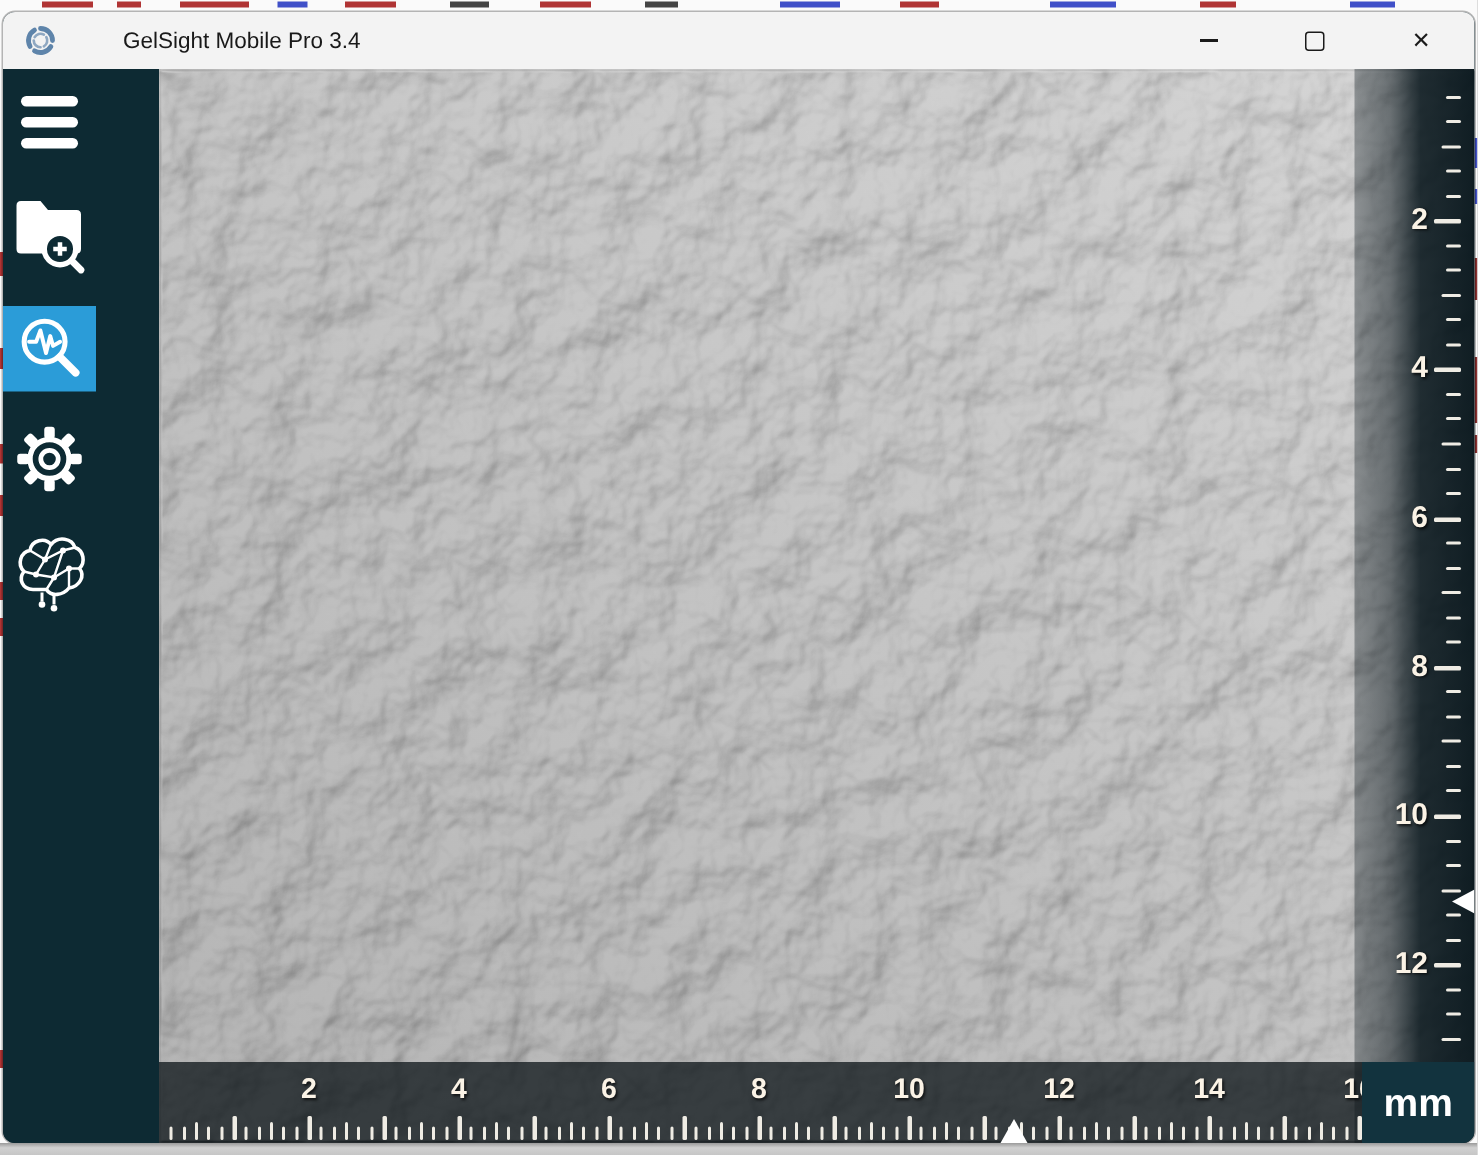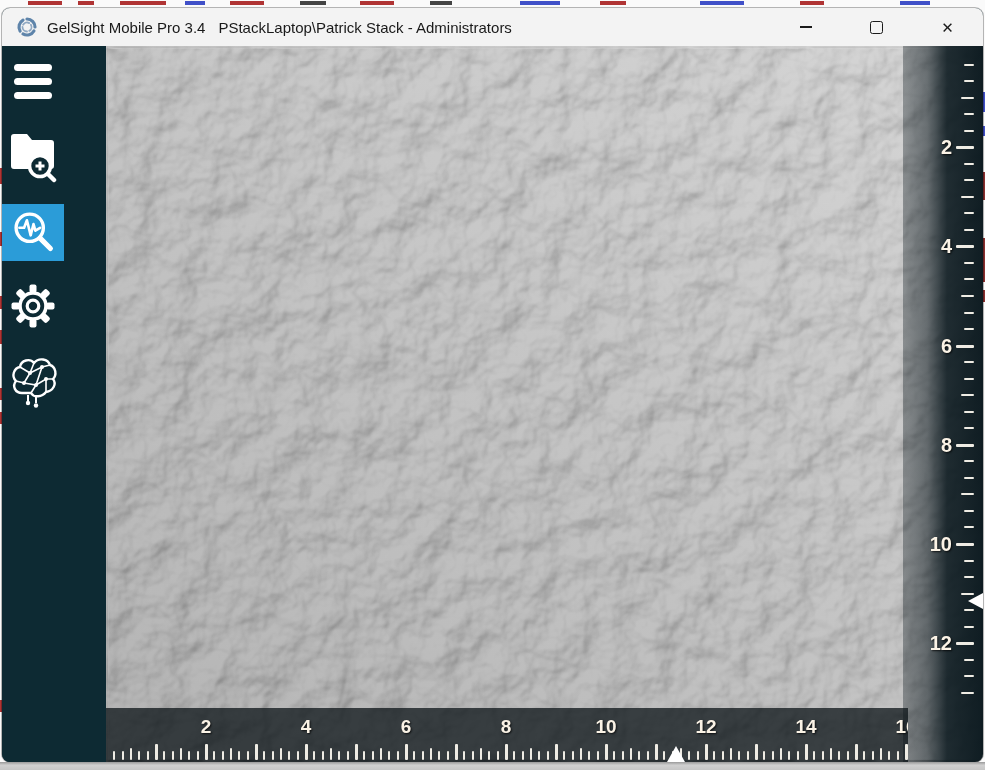--- a/index.html
+++ b/index.html
@@ -10,21 +10,21 @@
 
   
   #appwin{position:absolute;left:2px;top:8px;width:981px;height:754px;
           border-radius:8px;overflow:hidden;background:#0d2a33;
           box-shadow:0 0 0 1px rgba(0,0,0,.28);}
   #bottom-strip{position:absolute;left:0;top:762px;width:985px;height:8px;
           background:linear-gradient(#9a9a9a,#d0d0d0 40%,#c6c6c6);}
 
   
   #titlebar{position:absolute;left:0;top:0;width:100%;height:38px;background:#f3f3f3;
-            display:flex;align-items:center;border-bottom:1px solid #e2e2e2;}
+            display:flex;align-items:center;border-bottom:1px solid #e2e2e2;gap:35px;}
   #titlebar .logo{margin-left:13px;width:24px;height:24px;flex:0 0 auto;}
   .title-text{font-size:15px;color:#191919;white-space:nowrap;}
   .app-title{margin-left:8px;}
   .session-title{margin-left:13px;}
   #win-controls{position:absolute;right:0;top:0;height:38px;display:flex;}
   .win-btn{width:71px;height:38px;display:flex;align-items:center;justify-content:center;cursor:default;}
   .glyph-min{width:12px;height:1.6px;background:#1a1a1a;}
   .glyph-max{width:11px;height:11px;border:1.4px solid #1a1a1a;border-radius:2.5px;}
   .glyph-close{font-size:15px;color:#1a1a1a;line-height:1;}
 
@@ -112,21 +112,20 @@
             <path d="M12 4 a8 8 0 0 1 8 8" transform="rotate(240 12 12)"></path>
           </g>
           <g stroke="#8fa8c2" stroke-width="1.8">
             <path d="M12 7.5 a4.5 4.5 0 0 1 4.5 4.5" transform="rotate(60 12 12)"></path>
             <path d="M12 7.5 a4.5 4.5 0 0 1 4.5 4.5" transform="rotate(180 12 12)"></path>
             <path d="M12 7.5 a4.5 4.5 0 0 1 4.5 4.5" transform="rotate(300 12 12)"></path>
           </g>
         </g>
       </svg>
       <span class="title-text app-title">GelSight Mobile Pro 3.4</span>
-      <span class="title-text session-title">PStackLaptop\Patrick Stack - Administrators</span>
       <div id="win-controls">
         <div class="win-btn">
           <span class="glyph-min"></span>
         </div>
         <div class="win-btn">
           <span class="glyph-max"></span>
         </div>
         <div class="win-btn">
           <span class="glyph-close">✕</span>
         </div>
@@ -371,18 +370,21 @@
           <div class="hlabel" style="left: 200px;">4</div>
           <div class="hlabel" style="left: 300px;">6</div>
           <div class="hlabel" style="left: 400px;">8</div>
           <div class="hlabel" style="left: 500px;">10</div>
           <div class="hlabel" style="left: 600px;">12</div>
           <div class="hlabel" style="left: 700px;">14</div>
           <div class="hlabel" style="left: 800px;">16</div>
           <div class="marker-up" style="left: 570px;"></div>
         </div>
 
+      <div id="mm-box">
+        <span>mm</span>
+      </div>
     </div>
 
   </div>
 
   <div id="bottom-strip"></div>
 </div>
 
 </body></html>

